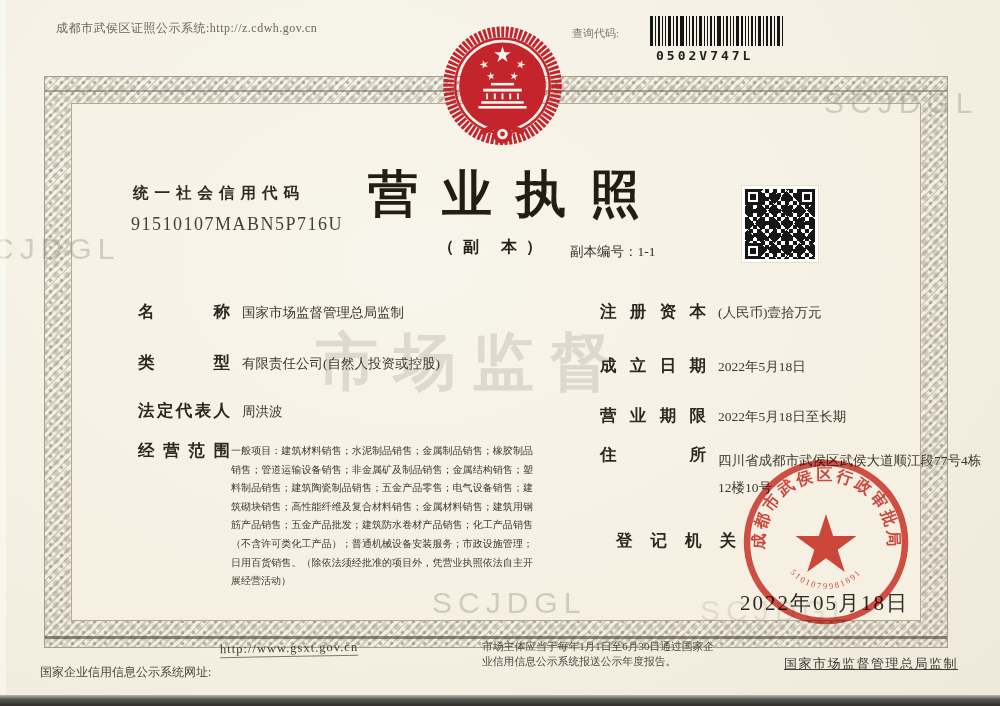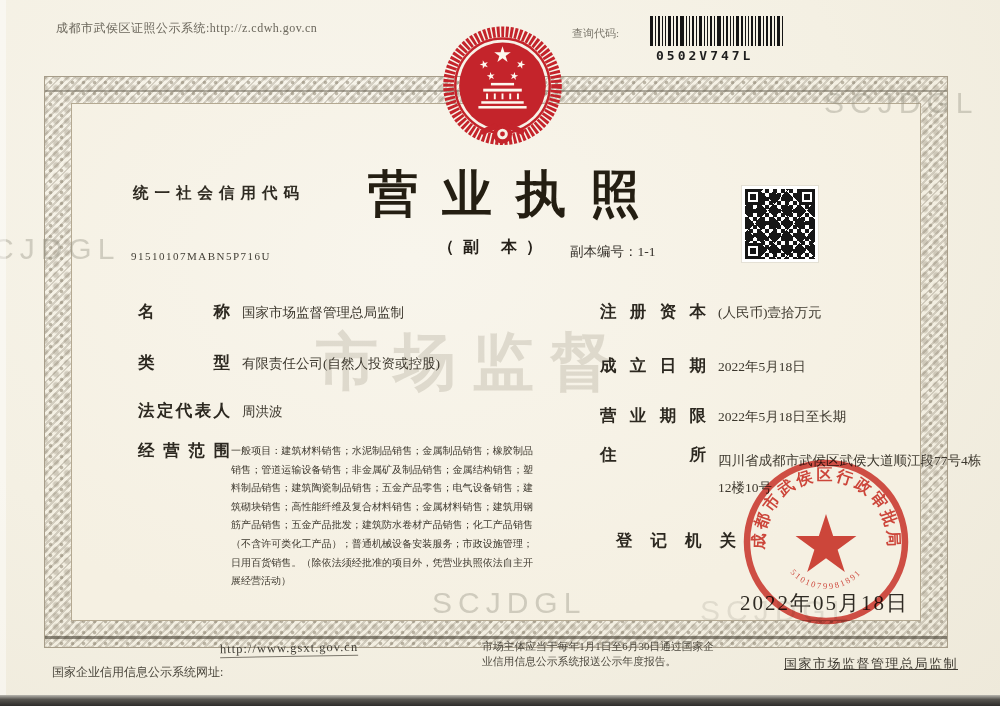--- a/index.html
+++ b/index.html
@@ -52,21 +52,21 @@
   .qc-label{position:absolute;left:572px;top:26px;font-size:11px;color:#7a766b;}
   .barcode{position:absolute;left:650px;top:16px;width:180px;height:30px;display:flex;align-items:stretch;}
   .barcode i{display:block;background:#141414;margin-right:2px;}
   .bc-num{position:absolute;left:656px;top:48px;font-size:13px;letter-spacing:3px;color:#1e1e1e;
       font-weight:700;font-family:"DejaVu Sans Mono","Liberation Mono",monospace;}
 
   .emblem{position:absolute;left:430px;top:26px;}
 
   
   .cc-label{position:absolute;left:133px;top:183px;font-size:15.5px;letter-spacing:6px;color:#2f2b22;font-weight:600;}
-  .cc-value{position:absolute;left:131px;top:214px;font-size:11px;letter-spacing:1.5px;color:#454138;margin-top:36px;}
+  .cc-value{position:absolute;left:131px;top:214px;font-size:18px;letter-spacing:1.5px;color:#454138;}
 
   
   .t-main{position:absolute;left:346px;top:161px;width:340px;text-align:center;
       font-size:50px;font-weight:700;color:#241e12;letter-spacing:24px;}
   .t-sub{position:absolute;left:438px;top:237px;font-size:16px;letter-spacing:9px;color:#26211a;font-weight:600;}
   .t-no{position:absolute;left:570px;top:243px;font-size:13.5px;color:#35302a;}
 
   
   .qr-wrap{position:absolute;left:742px;top:186px;width:76px;height:76px;background:#fff;
       box-shadow:0 0 0 1px rgba(0,0,0,.07);}
@@ -93,21 +93,21 @@
   .addr{width:264px;line-height:27px;}
 
   .reg-label{position:absolute;left:616px;top:530px;}
   .reg-label .flabel{width:120px;}
   .date{position:absolute;left:740px;top:581px;font-size:21px;color:#2e2a23;letter-spacing:2px;margin-top:8px;}
   .seal{position:absolute;left:736px;top:452px;mix-blend-mode:multiply;opacity:.92;}
 
   
   .f-url{position:absolute;left:220px;top:641px;font-size:12.5px;color:#3f3c34;letter-spacing:1px;
       border-bottom:1px solid rgba(60,56,46,.65);transform:rotate(-1deg);}
-  .f-weblabel{position:absolute;left:52px;top:664px;font-size:12px;color:#4a463c;}
+  .f-weblabel{position:absolute;left:40px;top:664px;font-size:12px;color:#4a463c;}
   .f-notice{position:absolute;left:482px;top:639px;width:240px;font-size:10.8px;line-height:14.5px;color:#4c483e;}
   .f-producer{position:absolute;left:784px;top:655px;font-size:13px;letter-spacing:1.5px;color:#3e3a31;text-decoration:underline;}
 </style>
 </head>
 <body>
 
 <div class="paper">
 
   <div class="frame">
     <div class="frame-inner"></div>

